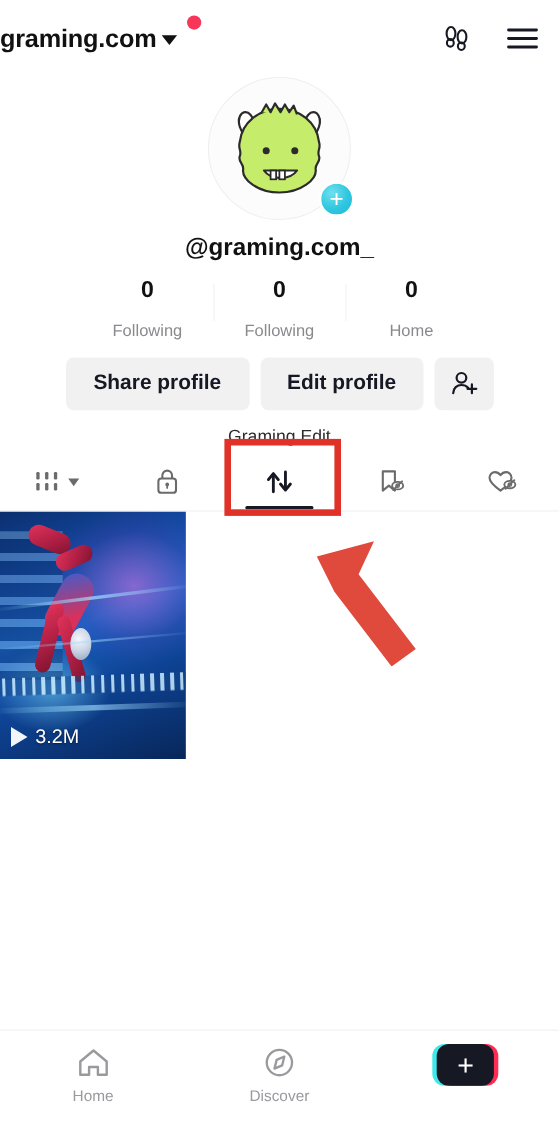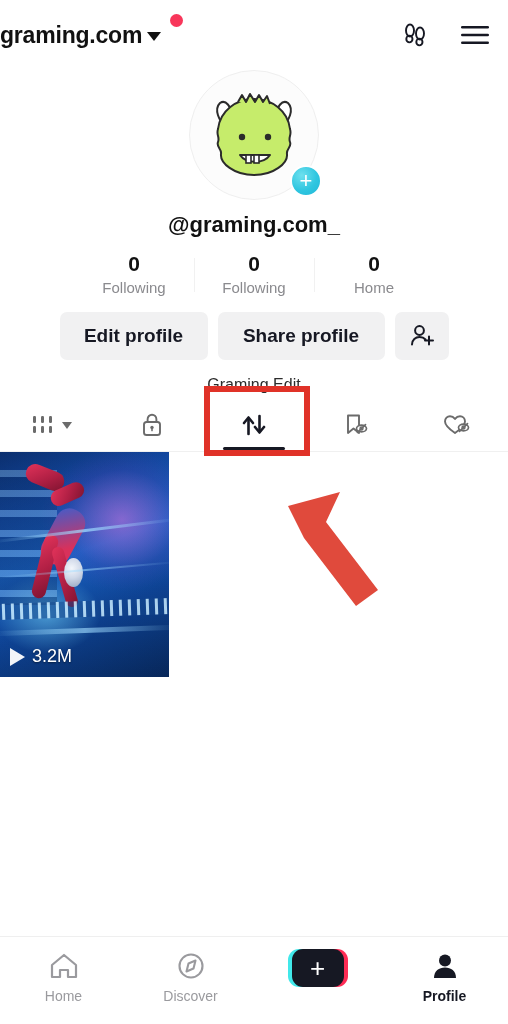--- a/index.html
+++ b/index.html
@@ -131,21 +131,21 @@
     background: #f1f1f1;
   }
   .stat-value {
     font-size: 21px;
     font-weight: bold;
     color: #111111;
   }
   .stat-label {
     font-size: 15px;
     color: #8a8a8e;
-    margin-top: 3px;
+    margin-top: 16px;
   }
 
   
   .actions {
     display: flex;
     justify-content: center;
     align-items: center;
     gap: 10px;
     margin-top: 16px;
     flex: 0 0 auto;
@@ -473,22 +473,22 @@
       <div class="stat-value">0</div>
       <div class="stat-label">Following</div>
     </div>
     <div class="stat">
       <div class="stat-value">0</div>
       <div class="stat-label">Home</div>
     </div>
   </div>
 
   <div class="actions">
+    <button class="btn btn-share">Share profile</button>
     <button class="btn btn-edit">Edit profile</button>
-    <button class="btn btn-share">Share profile</button>
     <button class="btn btn-icon">
       <svg width="28" height="28" viewBox="0 0 28 28">
         <circle cx="11.5" cy="8.5" r="4.4" fill="none" stroke="#161823" stroke-width="2"></circle>
         <path d="M4 22.5 C4 17.6 7.6 15 11.5 15 C14 15 16.1 15.9 17.5 17.5" fill="none" stroke="#161823" stroke-width="2" stroke-linecap="round"></path>
         <path d="M21 14.5 L21 22.5 M17 18.5 L25 18.5" stroke="#161823" stroke-width="2" stroke-linecap="round"></path>
       </svg>
     </button>
   </div>
 
   <div class="blog-label">Graming Edit</div>
@@ -600,24 +600,15 @@
 
     <div class="nav-item">
       <span class="create-btn">
         <span class="lay cyan"></span>
         <span class="lay pink"></span>
         <span class="lay black">+</span>
       </span>
     </div>
 
 
-    <div class="nav-item active">
-      <span class="nav-icon-wrap">
-        <svg width="32" height="30" viewBox="0 0 32 30">
-          <circle cx="16" cy="9.5" r="6" fill="#161823"></circle>
-          <path d="M5 27 C5 19.8 10 16.5 16 16.5 C22 16.5 27 19.8 27 27 Z" fill="#161823"></path>
-        </svg>
-      </span>
-      <span class="nav-label">Profile</span>
-    </div>
   </div>
 
 </div>
 
 </body></html>

